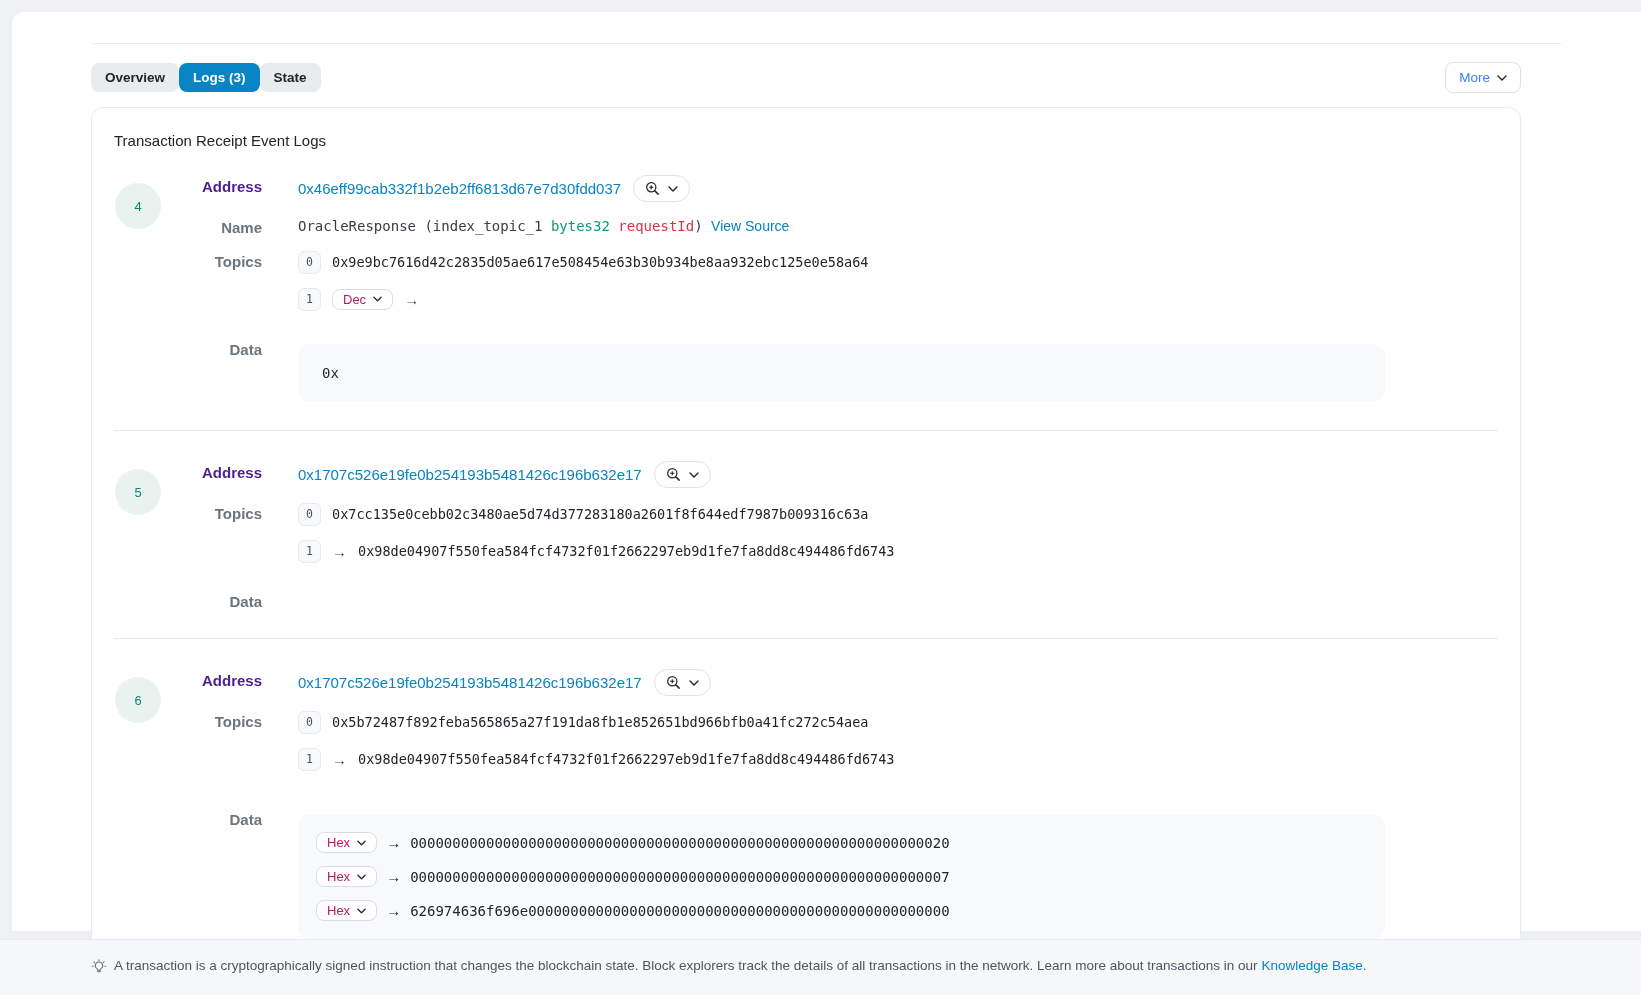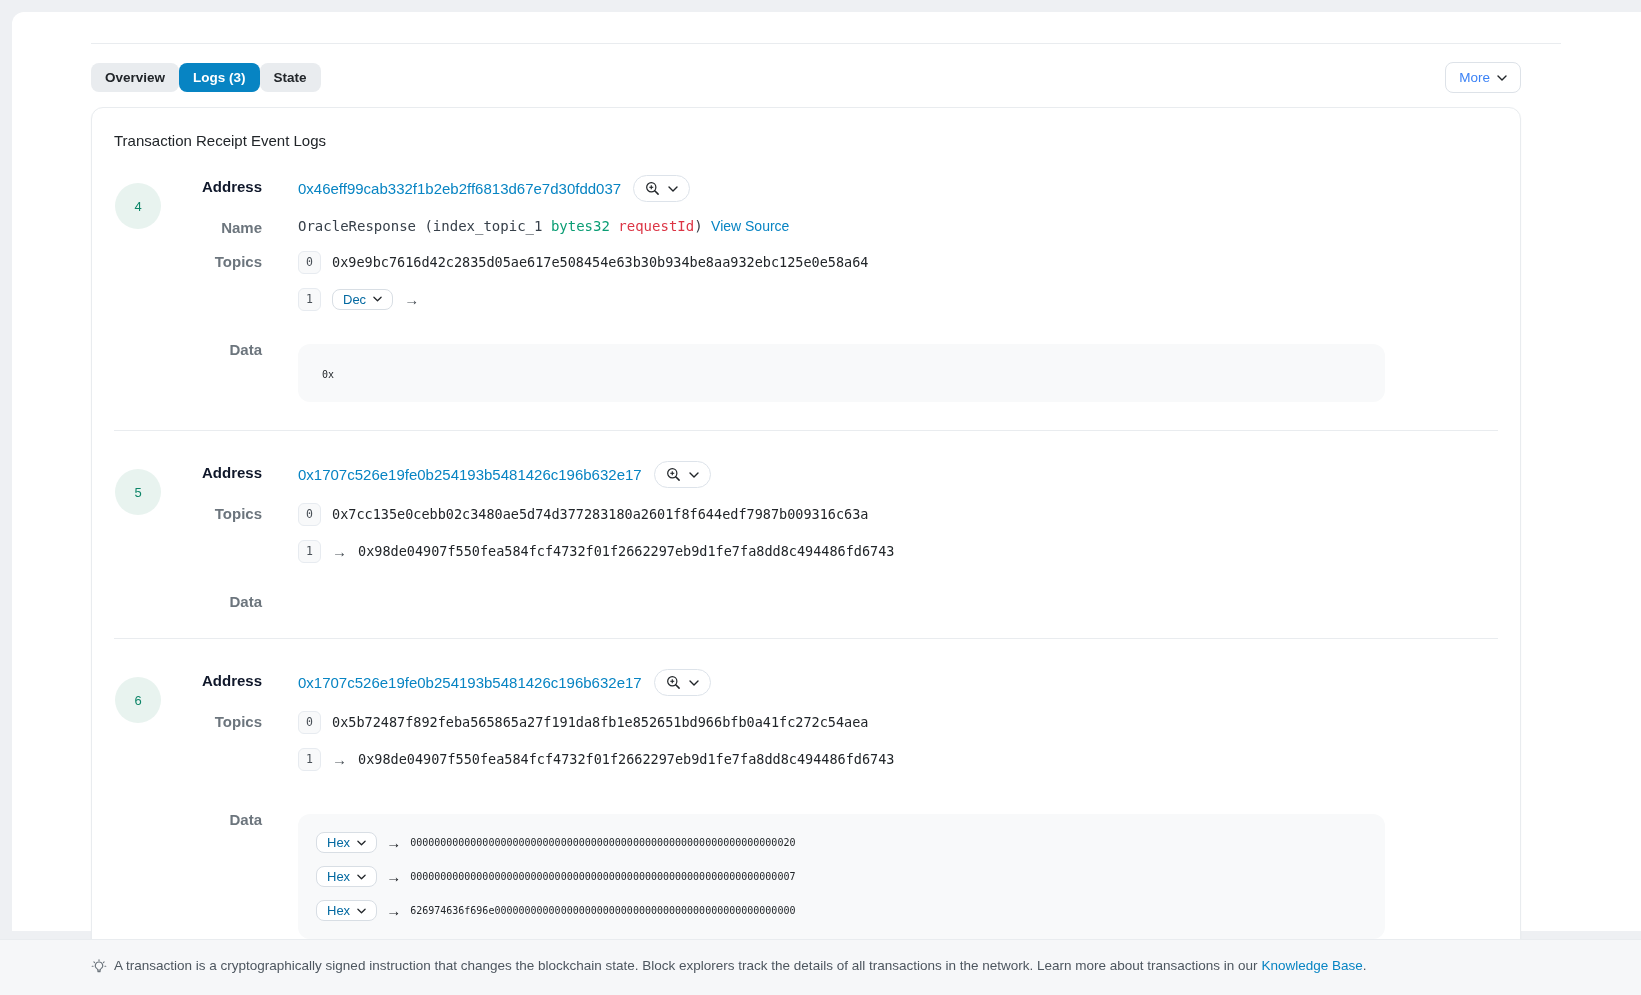--- a/index.html
+++ b/index.html
@@ -45,50 +45,50 @@
   }
   .card-title { font-size:15px; color:#212529; margin:0 0 26px 0; font-weight:400; }
   .log-entry { position:relative; padding-left:56px; }
   .log-num {
     position:absolute; left:1px; top:8px; width:46px; height:46px; border-radius:50%;
     background:#e8f3ef; color:#0d8568; font-size:13px;
     display:flex; align-items:center; justify-content:center;
   }
   .field-row { display:flex; align-items:flex-start; margin-bottom:14px; }
   .field-label { width:92px; flex-shrink:0; text-align:right; font-size:15px; font-weight:600; color:#6c757d; padding-top:3px; }
-  .field-label.dark { color:#0f172a; font-weight:700; }
+  .field-label.dark { color:#4c1d95; font-weight:700; }
   .field-content { margin-left:36px; flex:1; min-width:0; }
   .addr-line { display:flex; align-items:center; gap:12px; }
   a.addr-link { color:#0784c3; text-decoration:none; font-size:15px; }
   .zoom-btn {
     background:#ffffff; border:1px solid #dde3ea; border-radius:16px; padding:5px 11px;
     display:inline-flex; align-items:center; gap:8px; cursor:pointer;
   }
   .mono { font-family:"DejaVu Sans Mono", monospace; font-size:13.5px; color:#212529; }
   .name-line { font-family:"DejaVu Sans Mono", monospace; font-size:14px; color:#37404a; padding-top:2px; }
   .t-green { color:#0a9d74; }
   .t-red { color:#dc3545; }
   a.src-link { color:#0784c3; text-decoration:none; font-family:"Liberation Sans", sans-serif; font-size:14px; }
   .topic-row { display:flex; align-items:center; gap:11px; margin-bottom:13px; min-height:24px; }
   .topic-badge {
     width:23px; height:23px; border-radius:6px; background:#f8f9fa; border:1px solid #e7ebf0;
     color:#495057; font-family:"DejaVu Sans Mono", monospace; font-size:11.5px;
     display:inline-flex; align-items:center; justify-content:center; flex-shrink:0;
   }
   .dd-btn {
     background:#ffffff; border:1px solid #d8dee4; border-radius:8px; padding:2px 10px;
-    font-family:inherit; font-size:13px; color:#0369a1;
+    font-family:inherit; font-size:13px; color:#be185d;
     display:inline-flex; align-items:center; gap:7px; cursor:pointer;
   }
   .arrow { color:#495057; font-size:15px; }
   .arrow.bold { color:#212529; font-weight:700; }
   .data-box {
     background:#f8f9fa; border-radius:12px; padding:21px 24px; margin-right:113px; margin-top:6px;
   }
-  .data-box .mono { font-size:10px; }
+  .data-box .mono { font-size:14px; }
   .data-hex-row { display:flex; align-items:center; gap:9px; margin-bottom:13px; }
   .data-hex-row:last-child { margin-bottom:0; }
   .log-sep { border-top:1px solid #e9ecef; margin:28px 0 30px; }
   
   .footer-band {
     position:absolute; left:0; right:0; bottom:0; height:56px;
     background:#f6f7f9; border-top:1px solid #e9ecef;
     padding:18px 120px 0 91px; font-size:13.5px; color:#4d565f;
     display:flex; align-items:flex-start; gap:7px;
   }

